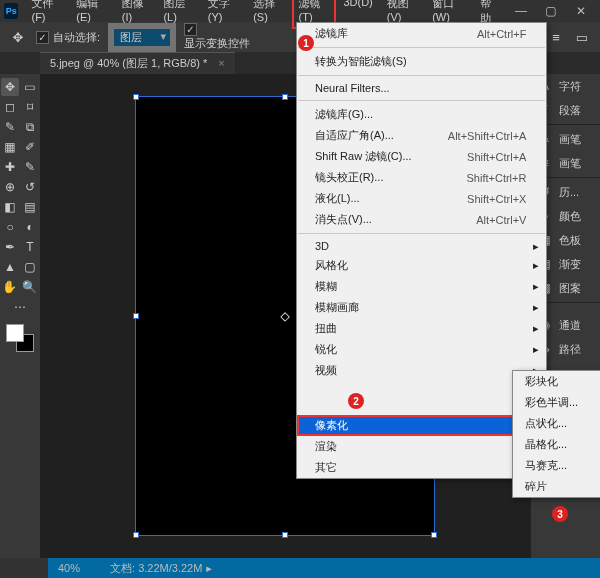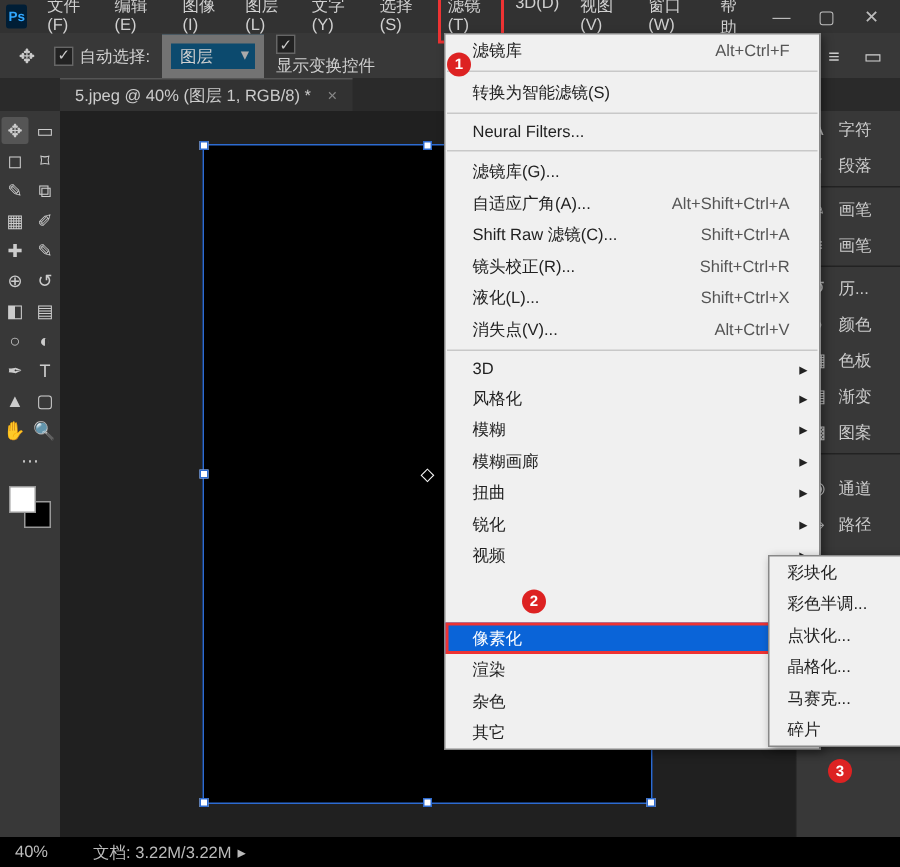--- a/index.html
+++ b/index.html
@@ -48,21 +48,21 @@
   .h-ml{left:-3px;top:50%;margin-top:-3px;} .h-mr{right:-3px;top:50%;margin-top:-3px;}
   .center-mark{position:absolute;left:50%;top:50%;transform:translate(-50%,-50%);color:#fff;font-size:12px;}
 
   .panels { width:70px; background:#383838; display:flex; flex-direction:column; border-left:1px solid #222;}
   .panel-item { display:flex; align-items:center; gap:6px; padding:4px 6px; color:#ccc; }
   .panel-item .pi-icon { width:16px; height:16px; display:flex; align-items:center; justify-content:center; font-size:12px;}
   .panel-sep { height:8px; }
   .sep-line { height:1px; background:#222; margin:2px 0;}
 
   
-  .status { height:20px; background:#000000; display:flex; align-items:center; padding:0 10px; gap:30px; color:#bbb;}
+  .status { height:20px; background:#0369a1; display:flex; align-items:center; padding:0 10px; gap:30px; color:#bbb;margin-left:48px;}
   .status .arrow{margin-left:4px;}
 
   
   .menu { position:absolute; background:#f0f0f0; color:#222; border:1px solid #888; box-shadow:2px 2px 6px rgba(0,0,0,.4); font-size:12px; }
   .menu .mi { display:flex; align-items:center; padding:3px 20px 3px 18px; min-width:190px; position:relative;gap:24px; }
   .menu .mi.sel-hi{ background:#0a64d8; color:#fff; }
   .menu .mi.sel-box{ border:2px solid #e33; padding:1px 18px 1px 16px;margin-top:34px; }
   .menu .mi .sub{position:absolute; right:8px;}
   .menu .mi .shc{margin-left:auto; color:#555; padding-left:30px;}
   .menu .sep{height:1px; background:#c8c8c8; margin:3px 1px;}
@@ -320,24 +320,20 @@
     </div>
   <div class="mi sel-hi sel-box">
       <span>像素化</span>
       <span class="sub">▸</span>
     </div>
   <div class="mi">
       <span>渲染</span>
       <span class="sub">▸</span>
     </div>
   <div class="mi">
-      <span>杂色</span>
-      <span class="sub">▸</span>
-    </div>
-  <div class="mi">
       <span>其它</span>
       <span class="sub">▸</span>
     </div>
 </div>
 
 <div class="menu menu2">
   <div class="mi">
       <span>彩块化</span>
     </div>
   <div class="mi">

